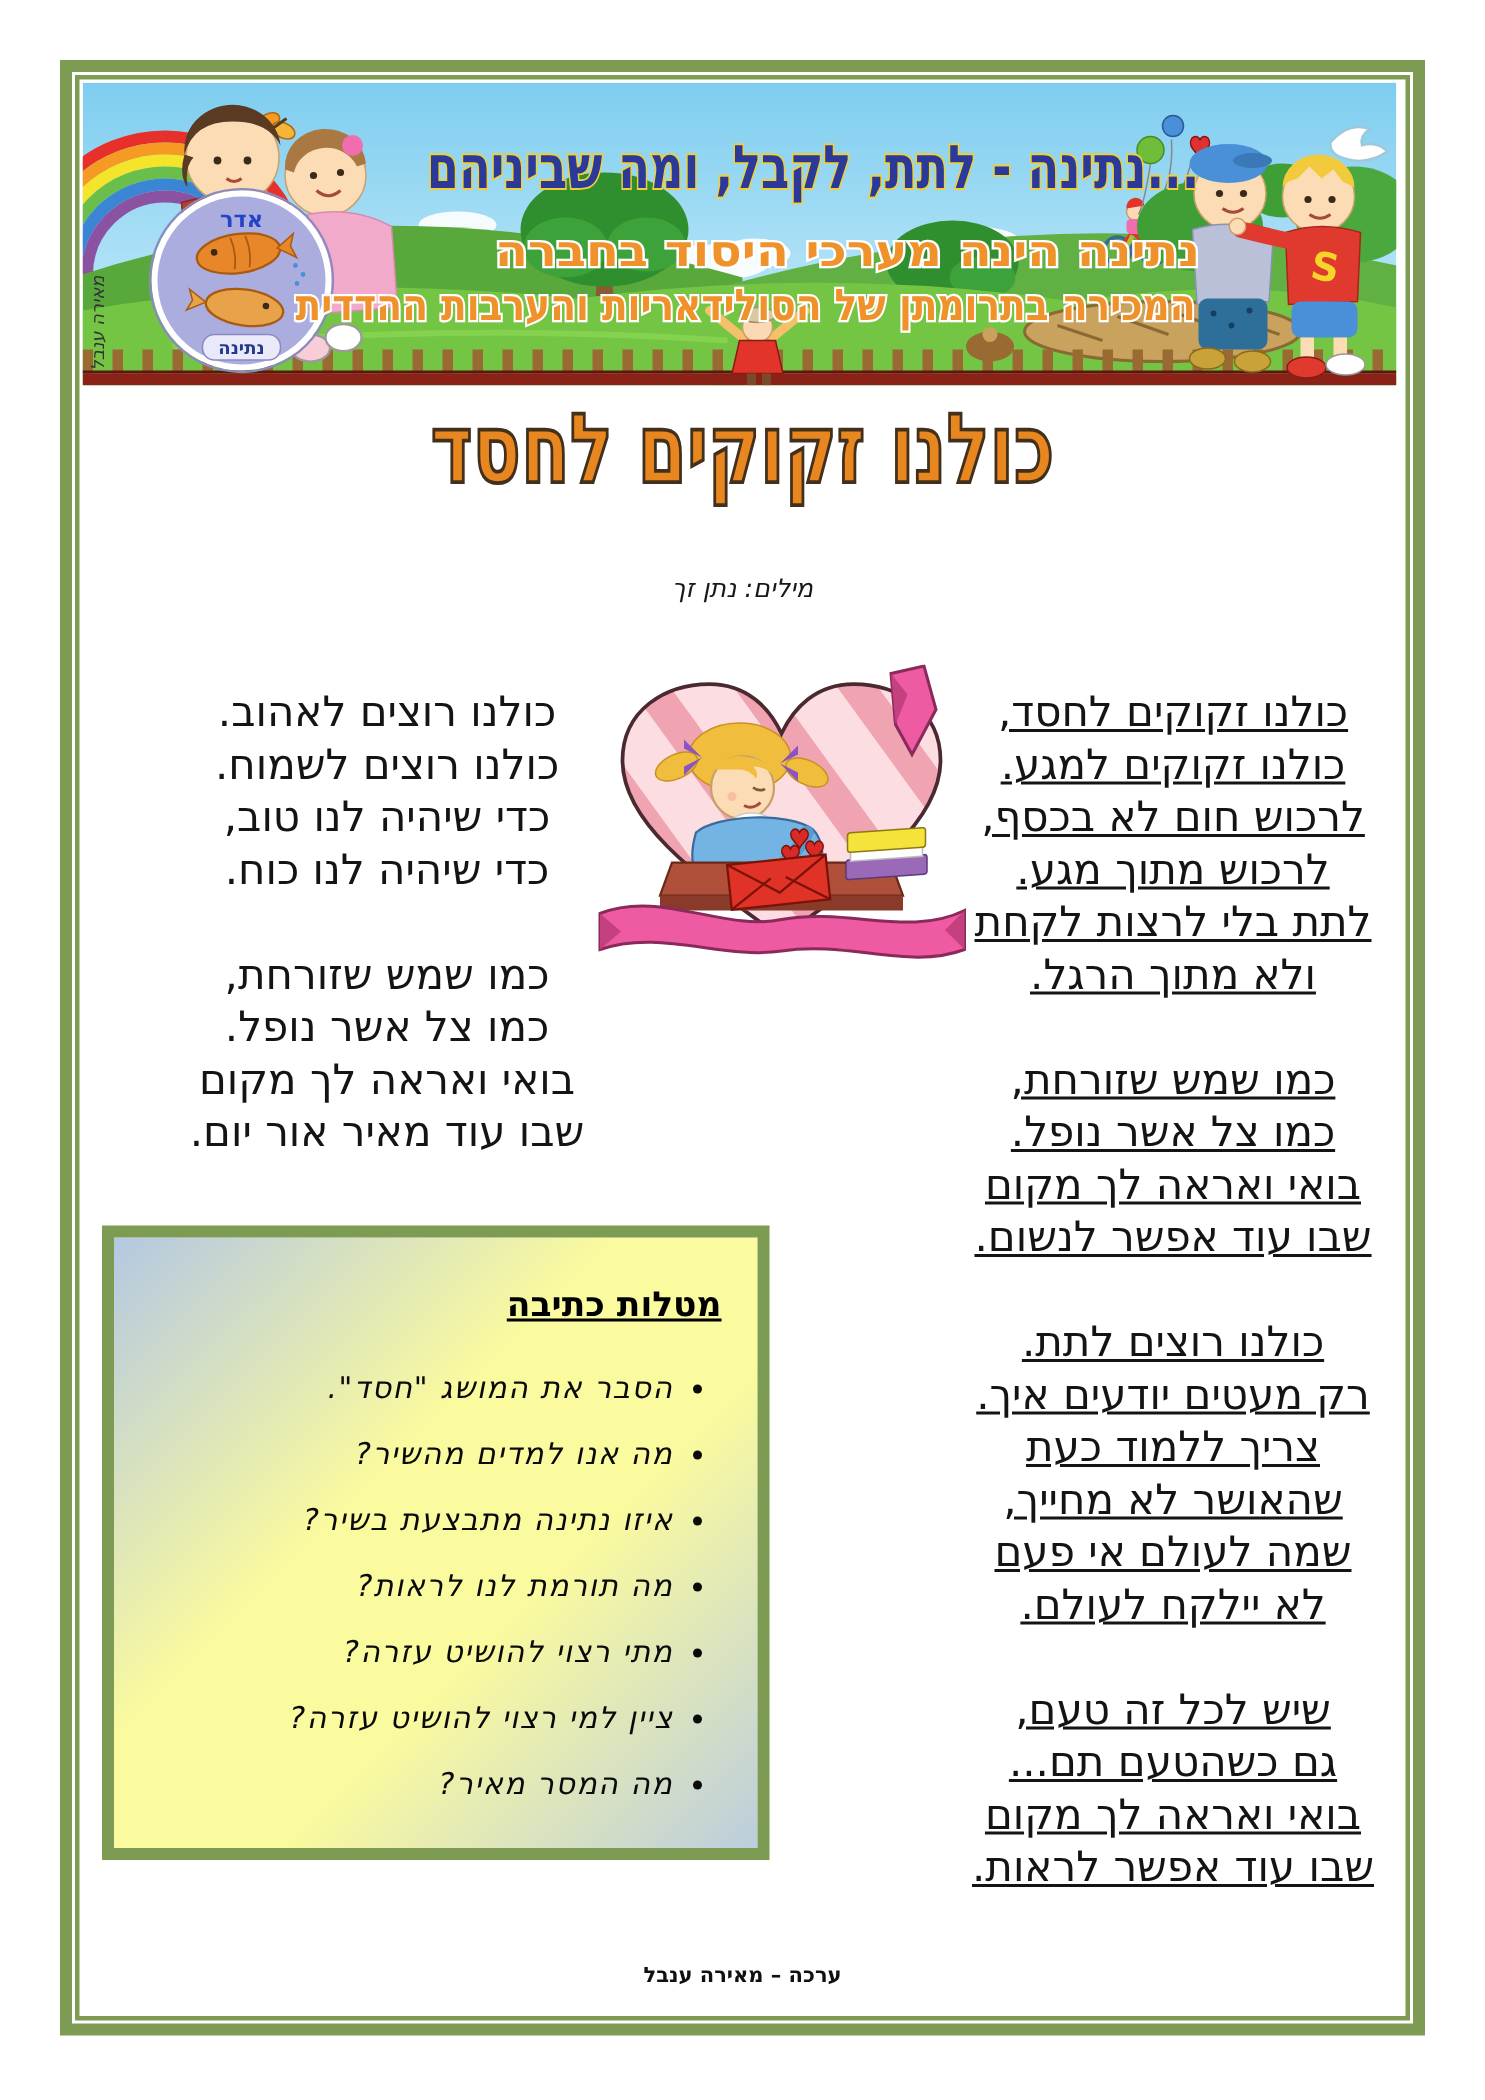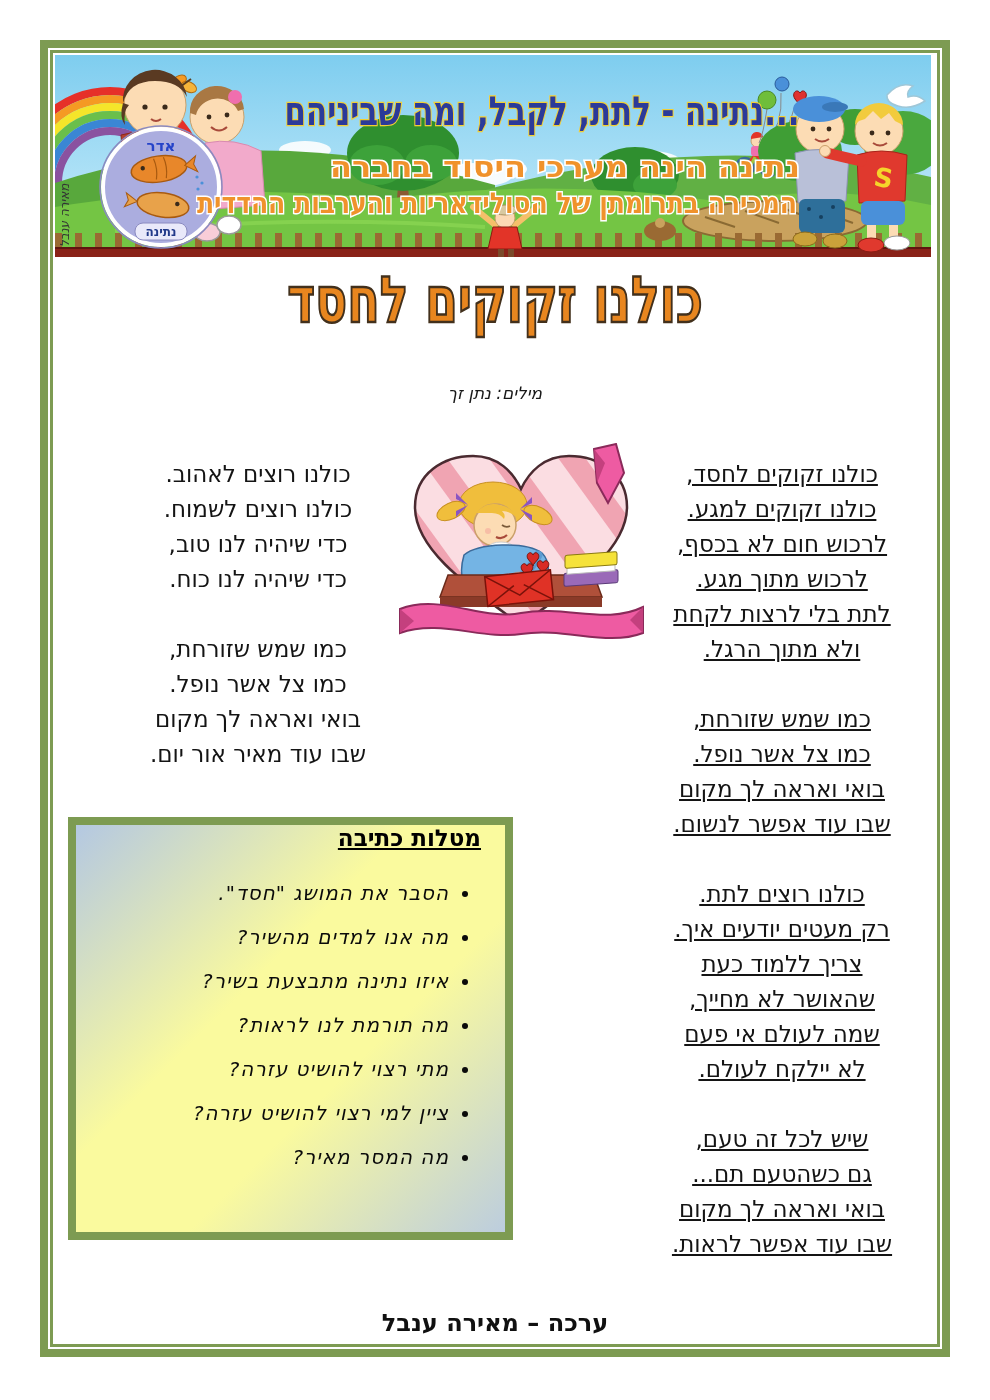--- a/index.html
+++ b/index.html
@@ -10,35 +10,35 @@
   .frame-inner{position:absolute;inset:2px;border:3px solid #7d9b52;}
   .content{position:absolute;inset:0;}
   .banner{position:absolute;left:2px;top:2px;width:876px;height:202px;overflow:hidden;}
   .banner svg{display:block;}
   .main-title{position:absolute;top:210px;left:0;width:100%;text-align:center;
       direction:rtl;font-size:64px;font-weight:bold;color:#e8861f;
       -webkit-text-stroke:2.5px #42301c;transform:scaleX(0.74);white-space:nowrap;}
   .lyrics-credit{position:absolute;top:330px;left:0;width:100%;text-align:center;
       direction:rtl;font-size:17px;color:#181818;font-style:italic;}
   .poem-col{position:absolute;top:404px;width:300px;text-align:center;direction:rtl;
-      font-size:23px;color:#141414;}
+      font-size:28px;color:#141414;}
   .poem-col.right{left:579px;text-decoration:underline;}
   .poem-col.left{left:55px;}
   .poem-line{height:35px;line-height:35px;white-space:nowrap;}
   .illustration{position:absolute;left:345px;top:390px;width:247px;height:205px;}
   .task-box{position:absolute;left:15px;top:764px;width:445px;height:423px;
       box-sizing:border-box;border:8px solid #7d9b52;direction:rtl;
       background:linear-gradient(135deg,#b4c8e2 0%,#fafa9e 40%,#fafa9e 62%,#bccdde 100%);
-      padding:0 24px 0 24px;}
+      padding:32px 24px 0 24px;}
   .task-title{font-size:23px;font-weight:bold;text-decoration:underline;color:#000;}
   ul.tasks{margin:30px 6px 0 0;padding:0 26px 0 0;list-style:disc;}
   ul.tasks li{font-size:20px;font-style:italic;margin-bottom:20px;color:#0a0a0a;
       letter-spacing:1px;white-space:nowrap;}
   .footer{position:absolute;top:1256px;left:0;width:100%;text-align:center;
-      direction:rtl;font-size:24px;font-weight:bold;color:#101010;}
+      direction:rtl;font-size:14px;font-weight:bold;color:#101010;}
 </style>
 </head>
 <body>
 
 <div class="frame">
  <div class="frame-inner">
   <div class="content">
 
    <div class="banner">
     <svg viewBox="0 0 876 202" width="876" height="202">

